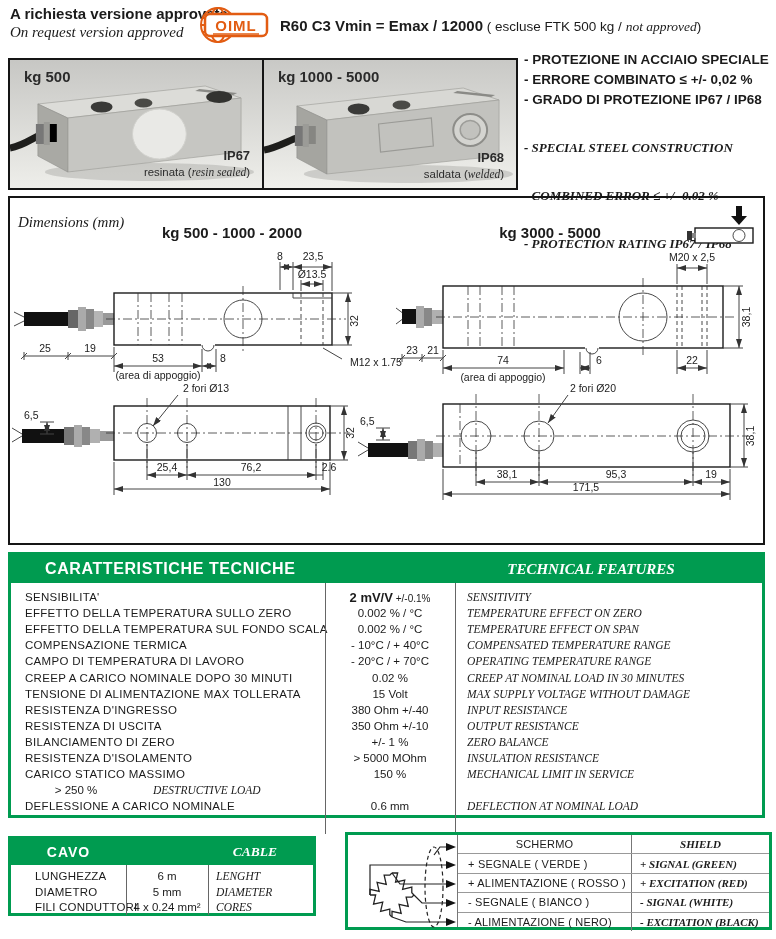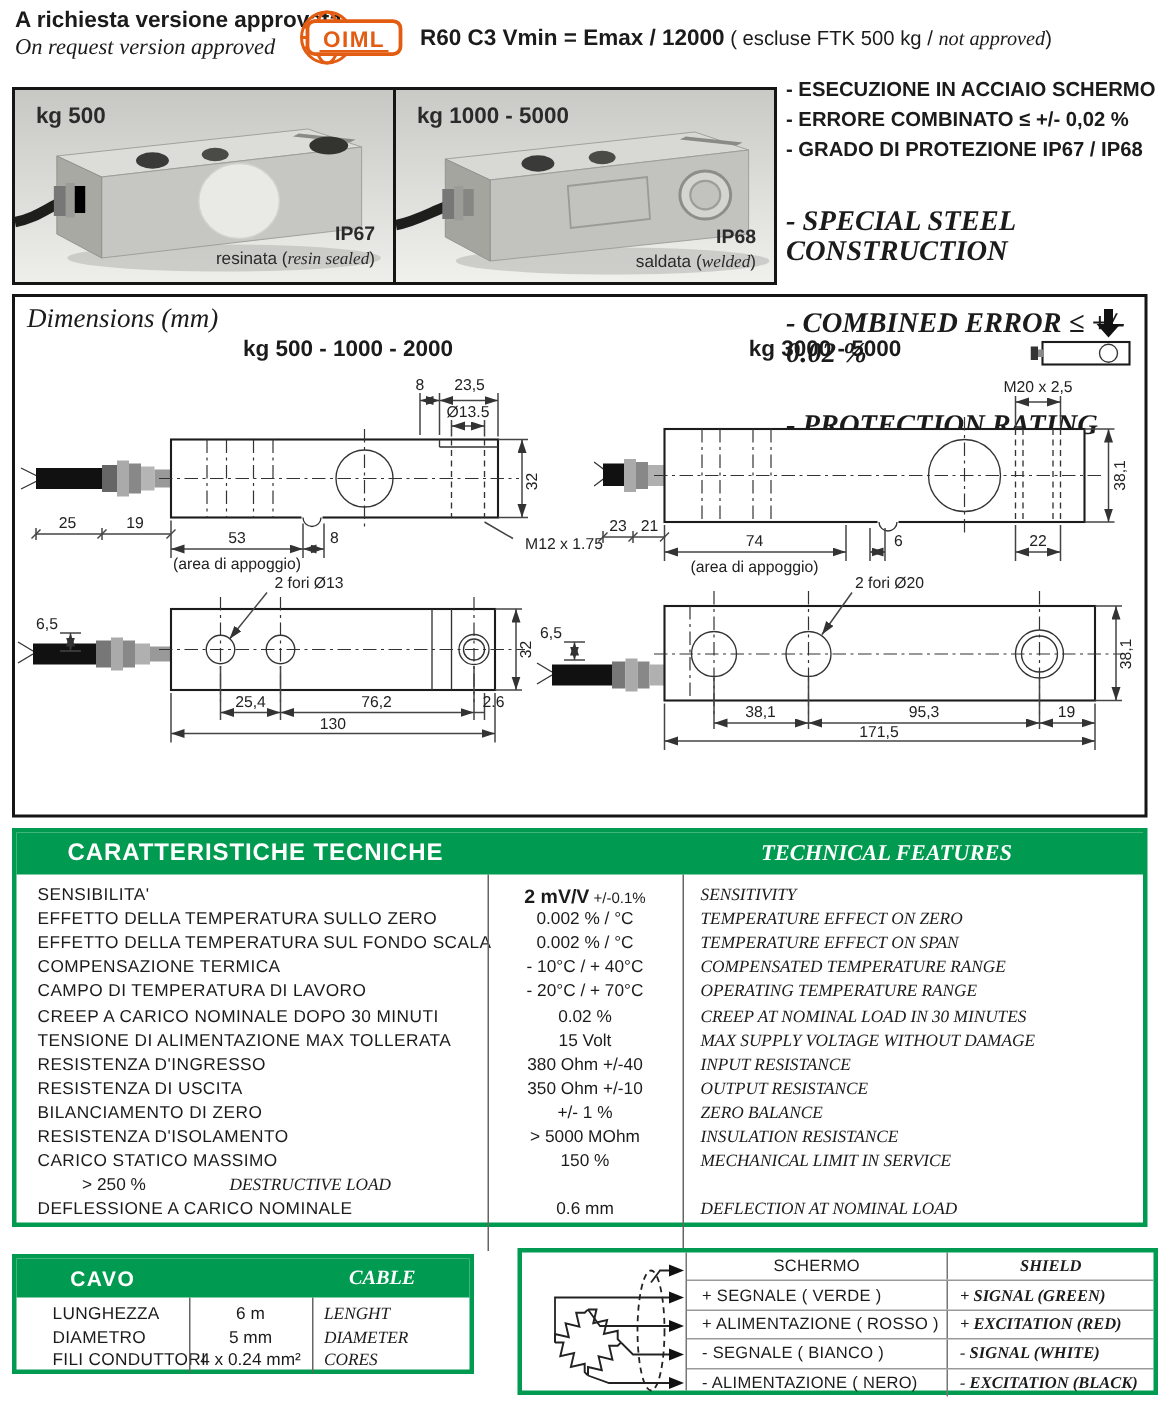--- a/index.html
+++ b/index.html
@@ -15,24 +15,24 @@
   #approval b{font-size:15px;}
   
   #photos{left:8px;top:58px;width:510px;height:132px;border:2px solid #151515;box-sizing:border-box;display:flex;background:#fde047;}
   .photo{flex:1;position:relative;overflow:hidden;}
   .photo.lft{border-right:2px solid #151515;}
   .photo svg{display:block;width:100%;height:100%;}
   
   #bullets{left:524px;top:50px;width:250px;}
   .b-it{font-weight:bold;font-size:13.5px;line-height:20px;}
   #bullets-en{margin-top:10px;}
-  .b-en{font-family:"Liberation Serif",serif;font-style:italic;font-weight:bold;font-size:19px;line-height:20px;margin-top:28px;}
+  .b-en{font-family:"Liberation Serif",serif;font-style:italic;font-weight:bold;font-size:13px;line-height:20px;margin-top:28px;}
   
   #dimbox{left:8px;top:196px;width:757px;height:349px;border:2px solid #151515;box-sizing:border-box;}
-  #dim-title{left:8px;top:4px;font-size:18px;}
+  #dim-title{left:8px;top:16px;font-size:15px;}
   .g-head{top:26px;font-size:15px;font-weight:bold;text-align:center;width:220px;}
   #g1-head{left:112px;}
   #g2-head{left:430px;}
   #dimbox svg{position:absolute;}
   .dim-line{stroke:#444;stroke-width:1;fill:none;}
   .dim-txt{font-family:"Liberation Sans",sans-serif;font-size:10.5px;fill:#222;}
   .beam{fill:#fff;stroke:#1c1c1c;stroke-width:1.4;}
   .thin{stroke:#333;stroke-width:.9;fill:none;}
   .cl{stroke:#333;stroke-width:.8;fill:none;stroke-dasharray:9 3 2 3;}
   .dsh{stroke:#333;stroke-width:.9;fill:none;stroke-dasharray:4 3;}
@@ -158,21 +158,21 @@
       <rect x="45" y="66" width="7" height="18" fill="#868682"></rect>
       <text class="photo-label" x="14" y="22" font-size="15">kg  1000 - 5000</text>
       <text class="photo-label" x="241" y="102" font-size="13" text-anchor="end">IP68</text>
       <text x="241" y="118" font-size="11.5" text-anchor="end" fill="#2b2b2b"><tspan>saldata (</tspan><tspan font-style="italic" font-family="Liberation Serif, serif">welded</tspan><tspan>)</tspan></text>
     </svg>
   </div>
 </div>
 
 <div class="abs" id="bullets">
   <div id="bullets-it">
-      <div class="b-it">- ESECUZIONE IN ACCIAIO SCHERMO</div>
+      <div class="b-it">- PROTEZIONE IN ACCIAIO SPECIALE</div>
       <div class="b-it">- ERRORE COMBINATO ≤ +/- 0,02 %</div>
       <div class="b-it">- GRADO DI PROTEZIONE IP67 / IP68</div>
     </div>
   <div id="bullets-en">
       <div class="b-en">- SPECIAL STEEL CONSTRUCTION</div>
       <div class="b-en">- COMBINED ERROR ≤ +/- 0.02 %</div>
       <div class="b-en">- PROTECTION RATING IP67 / IP68</div>
     </div>
 </div>
 

